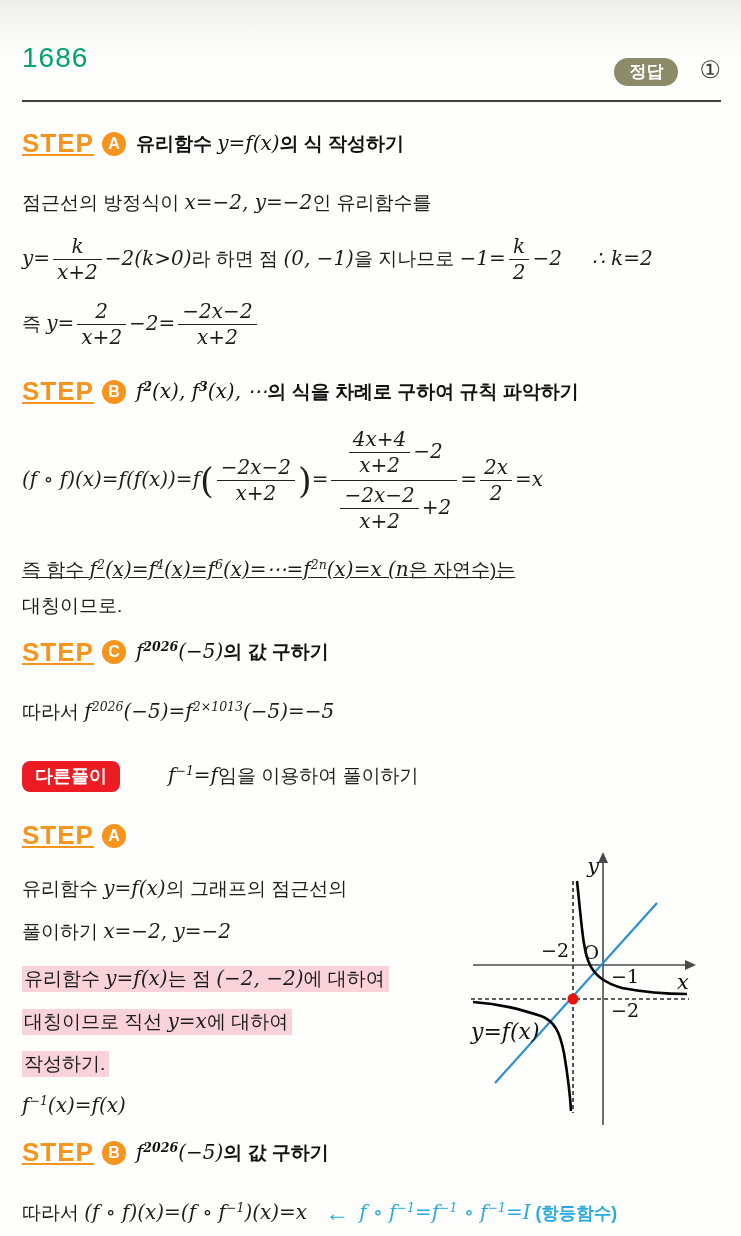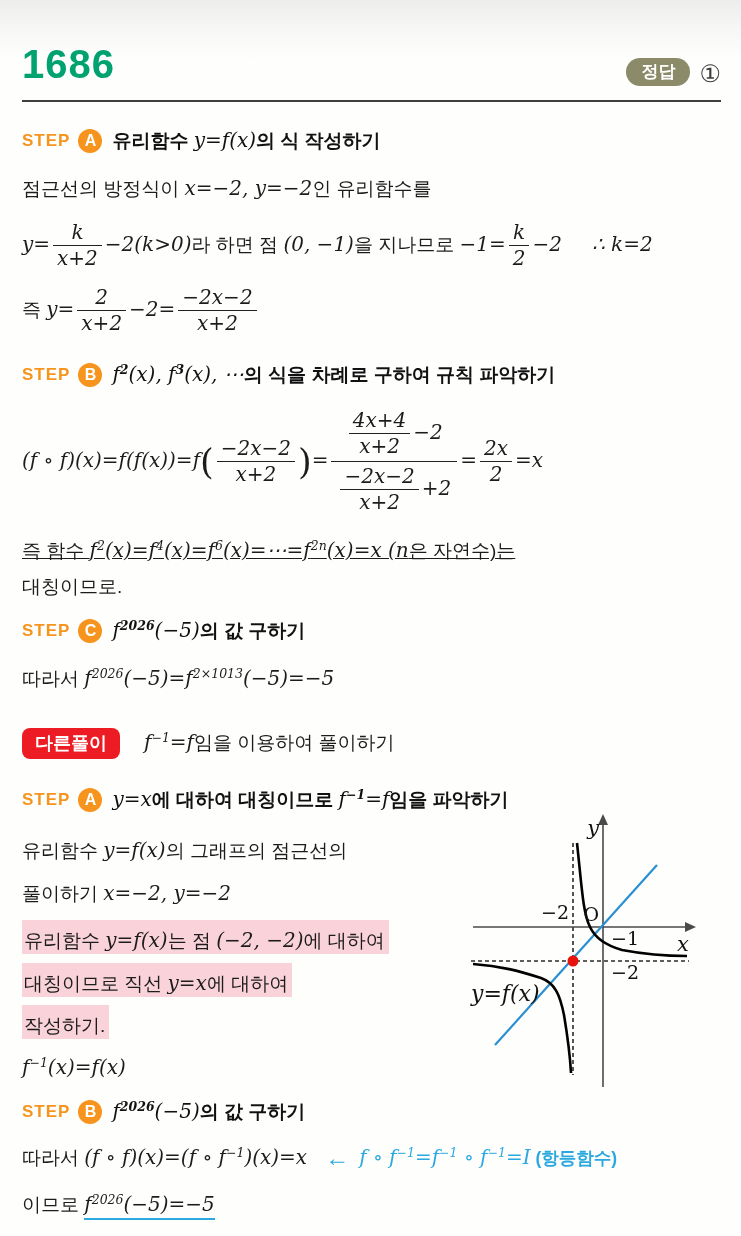--- a/index.html
+++ b/index.html
@@ -12,69 +12,69 @@
   }
   .page{
     position:relative;width:741px;height:1236px;
     background:linear-gradient(180deg,#ededeb 0px,#f7f7f5 30px,#fefefd 60px);
     box-sizing:border-box;
     padding:44px 20px 0 22px;
   }
   
   .header{display:flex;justify-content:space-between;align-items:flex-start;}
   .pnum{
-    font-size:40px;font-weight:700;color:#00a36f;
+    font-size:28px;font-weight:400;color:#00a36f;
     letter-spacing:1px;line-height:1;text-align:right;
   }
-  .hdr-right{display:flex;align-items:flex-end;gap:9px;margin-top:14px;}
+  .hdr-right{display:flex;align-items:flex-start;gap:21px;margin-top:14px;}
   .ans-badge{
     background:#8b8b69;color:#fff;font-weight:700;font-size:17px;
     padding:4px 15px;border-radius:15px;line-height:1.2;
   }
   .ans-choice{font-size:24px;color:#3c3c3c;line-height:1;}
   .rule{border-top:2px solid #3f3f3f;margin-top:14px;}
 
   
   .step-head{display:flex;align-items:center;gap:8px;margin-top:26px;}
   .step-word{
-    color:#f7941d;font-weight:800;font-size:17px;letter-spacing:1px;
+    color:#f7941d;font-weight:800;font-size:26px;letter-spacing:1px;text-decoration:underline;
   }
   .step-circ{
     width:24px;height:24px;border-radius:50%;background:#f7941d;color:#fff;
     font-weight:800;font-size:16px;display:inline-flex;align-items:center;
     justify-content:center;flex:0 0 auto;
   }
   .step-title{font-size:19px;font-weight:700;color:#111;margin-left:2px;}
   .step-title .m{font-weight:500;}
 
   
-  .line{font-size:19px;line-height:1.75;margin-top:17px;}
+  .line{font-size:19px;line-height:1.75;margin-top:26px;}
   .kr{font-family:"Liberation Sans",sans-serif;}
   .m{font-family:"DejaVu Serif",serif;font-style:italic;font-size:20px;}
   sup.sp{font-family:"DejaVu Serif",serif;font-style:italic;font-size:12.5px;line-height:0;}
   .frac{
     display:inline-block;vertical-align:middle;text-align:center;
     margin:0 3px;font-family:"DejaVu Serif",serif;font-style:italic;font-size:20px;
   }
   .frac .fn,.frac .fd{display:block;padding:0 4px;line-height:1.25;}
   .frac .fd{border-top:1.6px solid #222;}
   .gapL{display:inline-block;width:30px;}
   .bigp{font-size:185%;font-weight:300;vertical-align:middle;font-family:"DejaVu Serif",serif;font-style:normal;}
   .fline{margin-top:14px;font-size:19px;}
   .bigfrac>.fn,.bigfrac>.fd{padding:2px 6px;}
 
   
-  .alt-row{display:flex;align-items:center;gap:0;margin-top:32px;text-align:center;}
+  .alt-row{display:flex;align-items:center;gap:24px;margin-top:32px;text-align:center;}
   .alt-badge{
     background:#ed1c24;color:#fff;font-weight:700;font-size:18px;
     padding:5px 13px;border-radius:8px;line-height:1.2;
   }
 
   
-  .hl{background:#f9d2da;padding:10px 4px 3px 2px;}
+  .hl{background:#f9d2da;padding:2px 4px 3px 2px;}
 
   
   .two-col{display:flex;margin-top:12px;}
   .col-left{width:447px;flex:0 0 auto;}
   .col-left .line{margin-top:8px;}
   .col-right{width:252px;flex:1;margin-top:-14px;}
 
   
   .graph-svg text{font-family:"DejaVu Serif",serif;}
   .gm{font-style:italic;font-size:21px;fill:#111;}
@@ -156,23 +156,20 @@
   <div class="alt-row">
     <span class="alt-badge">다른풀이</span>
     <span style="font-size:19px;margin-left:24px;">
       <span class="m">f</span><sup class="sp">−1</sup><span class="m">=f</span><span class="kr">임을 이용하여 풀이하기</span>
     </span>
   </div>
 
   <div class="step-head" style="margin-top:28px;">
     <span class="step-word">STEP</span>
     <span class="step-circ">A</span>
-    <span class="step-title">
-      <span class="m">y=x</span><span class="kr">에 대하여 대칭이므로 </span><span class="m">f</span><sup class="sp">−1</sup><span class="m">=f</span><span class="kr">임을 파악하기</span>
-    </span>
   </div>
 
   <div class="two-col">
     <div class="col-left">
       <div class="line">
         <span class="kr">유리함수 </span><span class="m">y=f(x)</span><span class="kr">의 그래프의 점근선의</span>
       </div>
       <div class="line">
         <span class="kr">풀이하기 </span><span class="m">x=−2, y=−2</span>
       </div>
@@ -220,21 +217,21 @@
   </div>
 
   <div class="step-head" style="margin-top:6px;">
     <span class="step-word">STEP</span>
     <span class="step-circ">B</span>
     <span class="step-title">
       <span class="m">f</span><sup class="sp">2026</sup><span class="m">(−5)</span><span class="kr">의 값 구하기</span>
     </span>
   </div>
 
-  <div class="line" style="margin-top:12px;">
+  <div class="line" style="margin-top:24px;">
     <span class="kr">따라서 </span><span class="m">(f ∘ f)(x)=(f ∘ f</span><sup class="sp">−1</sup><span class="m">)(x)=x</span><span class="arrow">←</span><span class="cy" style="font-size:18px;"><span class="m">f ∘ f</span><sup class="sp">−1</sup><span class="m">=f</span><sup class="sp">−1</sup><span class="m"> ∘ f</span><sup class="sp">−1</sup><span class="m">=I</span></span><span class="cy-bold"> (항등함수)</span>
   </div>
 
   <div class="line" style="margin-top:8px;">
     <span class="kr">이므로 </span><span class="under-cyan"><span class="m">f</span><sup class="sp">2026</sup><span class="m">(−5)=−5</span></span>
   </div>
 
 </div>
 
 </body></html>

